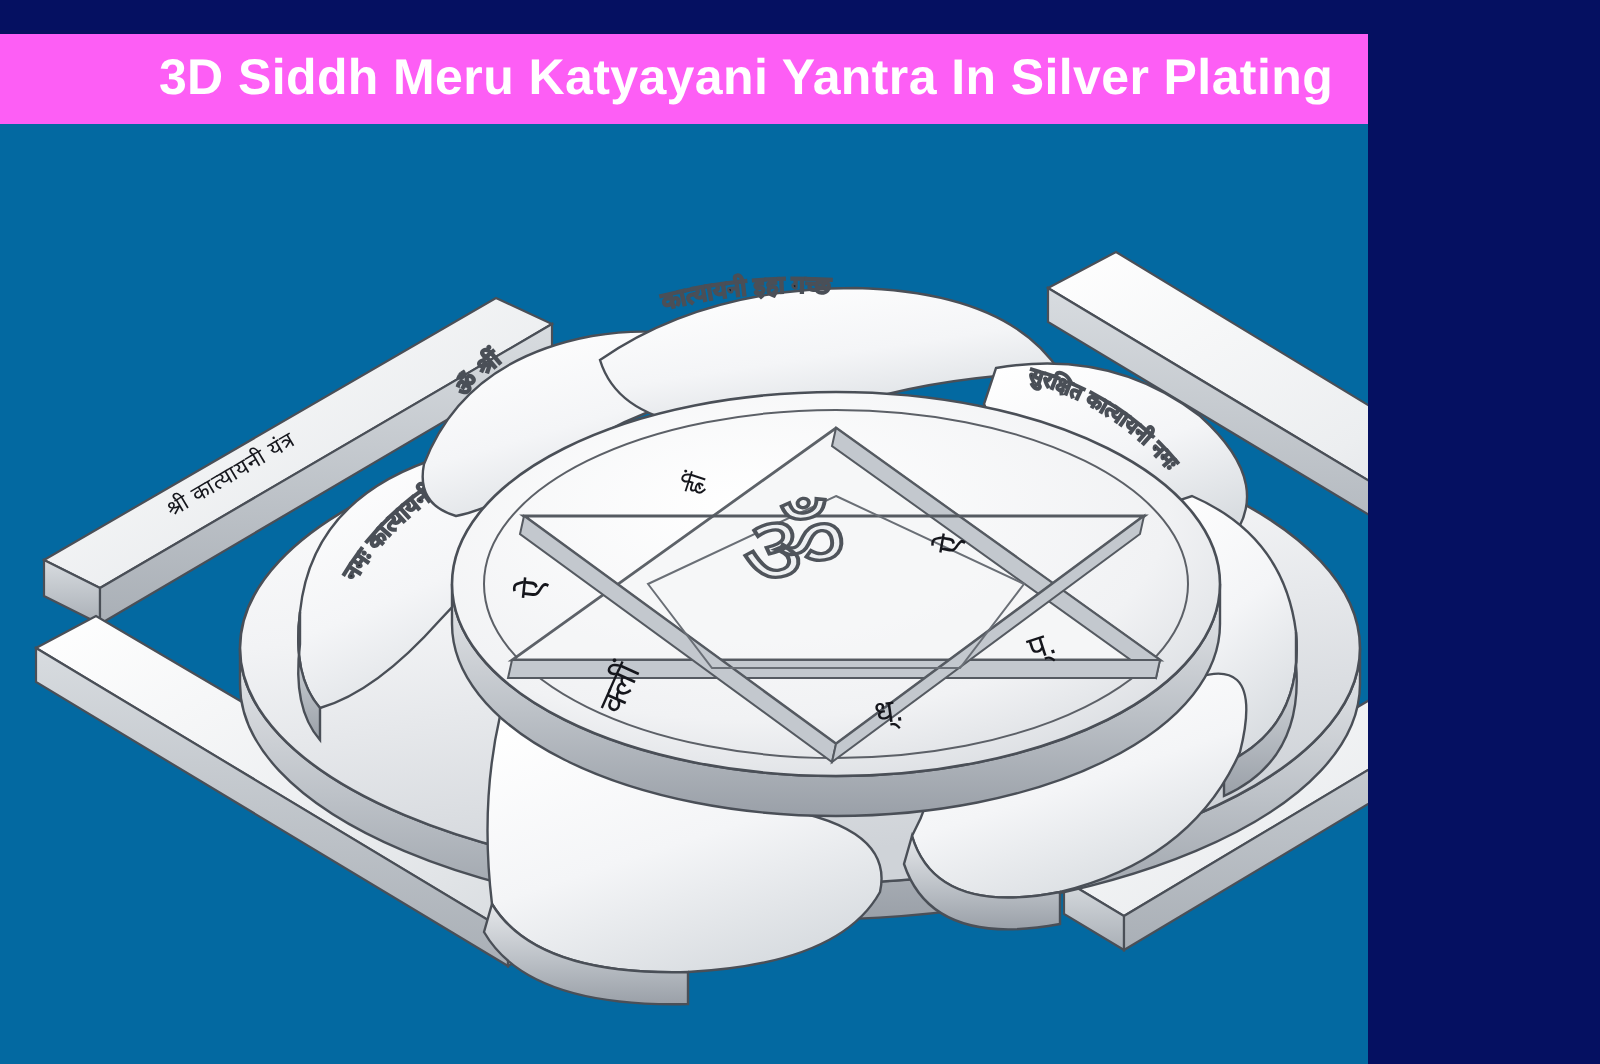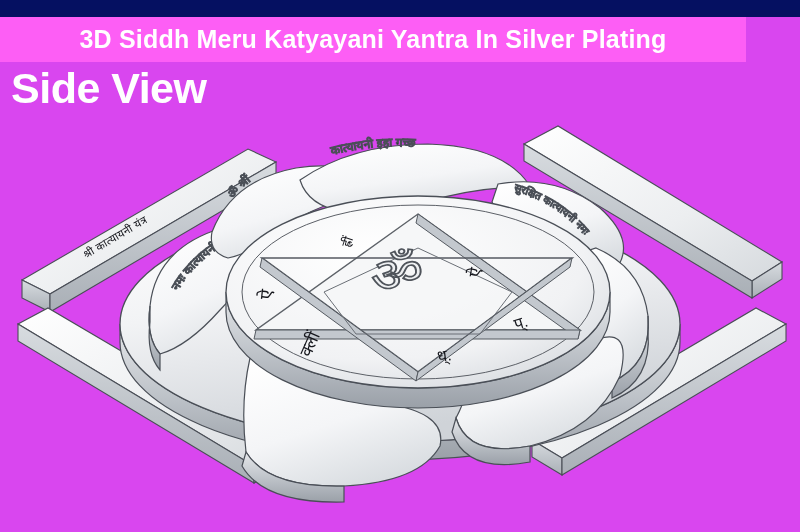--- a/index.html
+++ b/index.html
@@ -2,21 +2,21 @@
 <html><head>
 <meta charset="utf-8">
 <style>
   html,body{margin:0;padding:0;}
   body{
     width:800px;height:532px;
     background:#051061;
     font-family:"Liberation Sans", sans-serif;
     overflow:hidden;position:relative;
   }
-  #stage{position:absolute;inset:0;width:800px;height:532px;overflow:hidden;background:#d946ef;}
+  #stage{position:absolute;inset:0;width:684px;height:532px;overflow:hidden;background:#0369a1;}
 
   
   .topstrip{position:absolute;left:0;top:0;width:800px;height:17px;background:#051061;}
   .titleband{
     position:absolute;left:0;top:17px;width:746px;height:45px;
     background:#fd5ef5;
     display:flex;align-items:center;justify-content:center;
   }
   .titleband .ttl{
     color:#ffffff;font-size:25px;font-weight:700;letter-spacing:.2px;
@@ -38,21 +38,20 @@
 <body>
 
 <div id="stage">
 
   <div class="topstrip"></div>
 
   <div class="titleband">
     <span class="ttl">3D Siddh Meru Katyayani Yantra In Silver Plating</span>
   </div>
 
-  <div class="sideview">Side View</div>
 
   <div id="art">
     <svg viewBox="0 0 800 470" xmlns="http://www.w3.org/2000/svg">
       <defs>
         <linearGradient id="gMetalTop" x1="0" y1="0" x2="0.35" y2="1">
           <stop offset="0%" stop-color="#ffffff"></stop>
           <stop offset="45%" stop-color="#f2f3f5"></stop>
           <stop offset="100%" stop-color="#cfd3d8"></stop>
         </linearGradient>
         <linearGradient id="gMetalSide" x1="0" y1="0" x2="0" y2="1">

